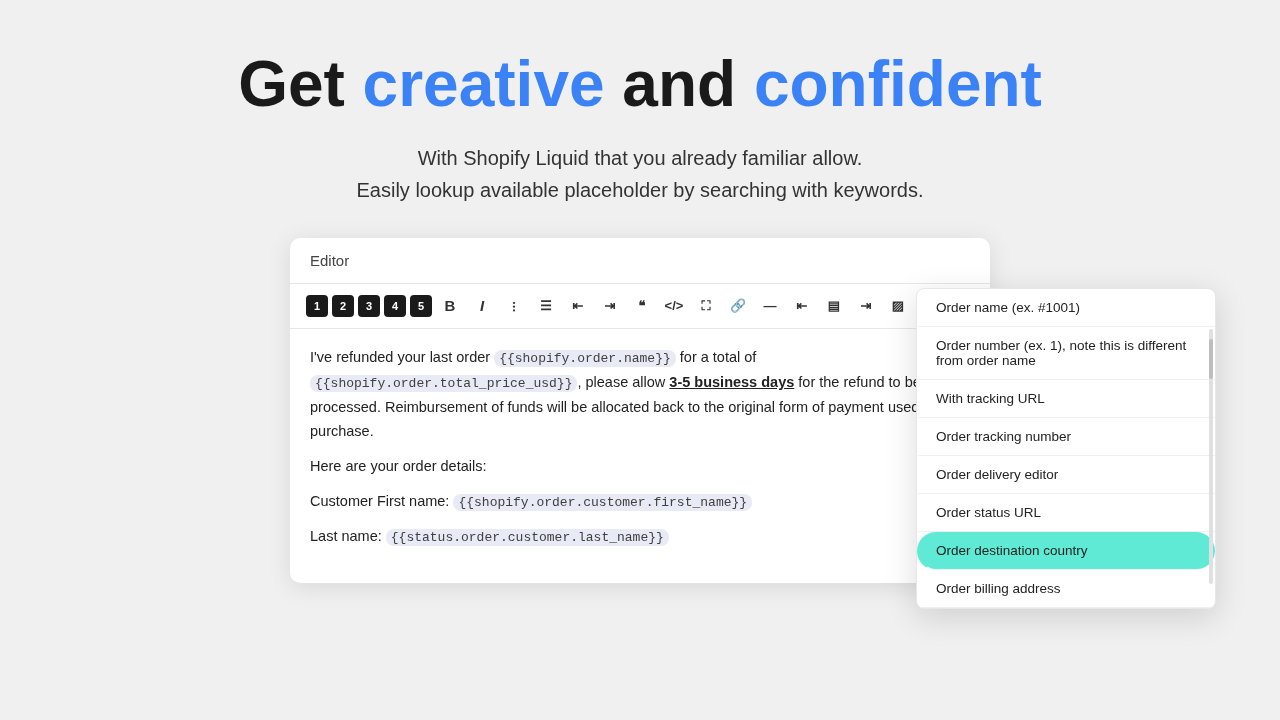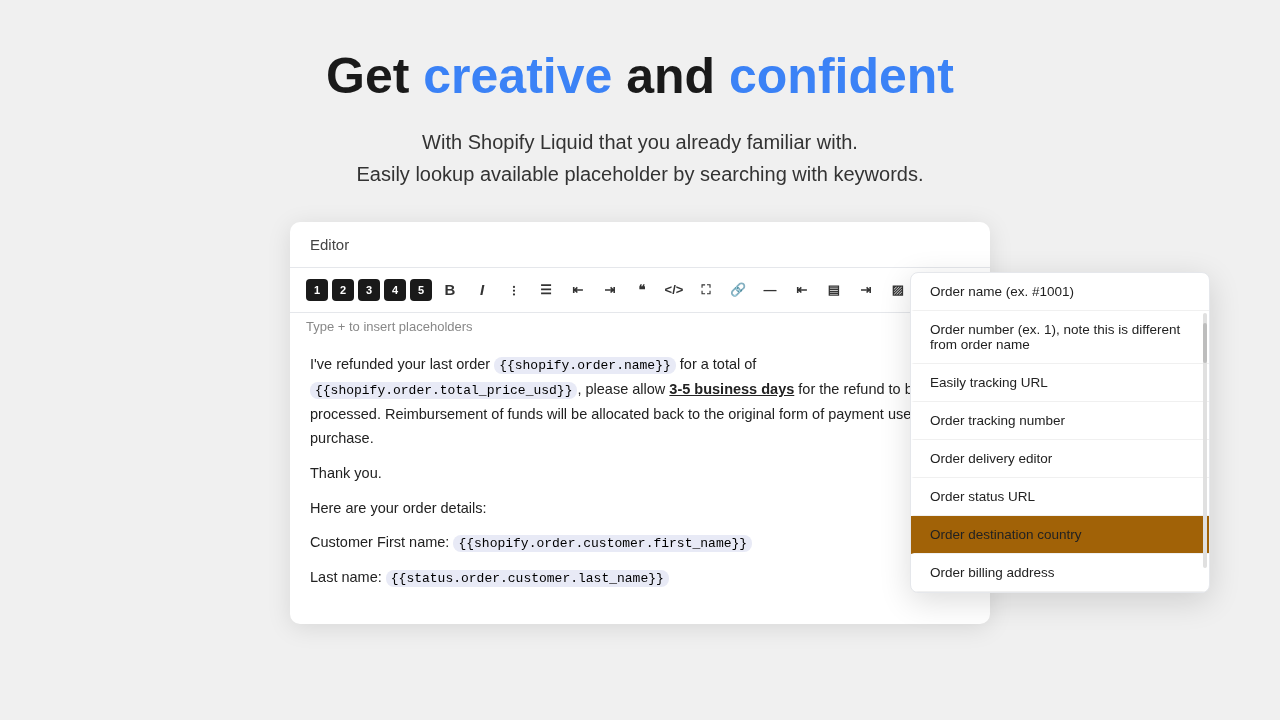--- a/index.html
+++ b/index.html
@@ -14,21 +14,21 @@
       align-items: center;
     }
 
     
     .hero {
       text-align: center;
       padding: 48px 40px 32px;
       max-width: 900px;
     }
     .hero-title {
-      font-size: 50px;
+      font-size: 64px;
       font-weight: 800;
       color: #1a1a1a;
       line-height: 1.15;
       margin-bottom: 20px;
     }
     .hero-title .blue {
       color: #3b82f6;
     }
     .hero-subtitle {
       font-size: 20px;
@@ -107,51 +107,52 @@
       padding: 16px 20px 24px;
       font-size: 14.5px;
       color: #222;
       line-height: 1.7;
     }
     .editor-body p {
       margin-bottom: 10px;
     }
     .liquid-tag {
       background: #e8eaf6;
-      color: #000000;
+      color: #404040;
       border-radius: 8px;
       padding: 1px 5px;
       font-size: 13px;
       font-family: 'Courier New', monospace;
     }
     .bold-text { font-weight: 700; text-decoration: underline; }
 
     
     .dropdown-panel {
       background: #fff;
       border: 1px solid #e5e7eb;
       border-radius: 8px;
       box-shadow: 0 8px 32px rgba(0,0,0,0.14);
       width: 300px;
       position: absolute;
-      right: 70px;
+      right: 64px;
       top: 50px;
       z-index: 10;
       overflow: hidden;
     }
     .dropdown-item {
       padding: 11px 16px;
       font-size: 13.5px;
       color: #222;
       border-bottom: 1px solid #f0f0f0;
       cursor: pointer;
       border-left: 3px solid transparent;
     }
     .dropdown-item.highlighted {
-      background: #a16207;
+      background: #5eead4;
+      border-radius: 19px;
     }
     .dropdown-scrollbar {
       position: absolute;
       right: 2px;
       top: 40px;
       width: 4px;
       height: 80%;
       background: #e0e0e0;
       border-radius: 2px;
     }
@@ -165,21 +166,21 @@
     }
   </style>
 </head>
 <body>
 
 <div class="hero">
   <h1 class="hero-title">
     <span>Get </span><span class="blue">creative</span><span> and </span><span class="blue">confident</span><br>
   </h1>
   <p class="hero-subtitle">
-    <span>With Shopify Liquid that you already familiar with.</span><br>
+    <span>With Shopify Liquid that you already familiar allow.</span><br>
     <span>Easily lookup available placeholder by searching with keywords.</span>
   </p>
 </div>
 
 <div class="main-area">
 
   <div class="editor-panel">
     <div class="editor-header">
       <span>Editor</span>
     </div>
@@ -199,49 +200,43 @@
       <button class="toolbar-btn">❝</button>
       <button class="toolbar-btn">&lt;/&gt;</button>
       <button class="toolbar-btn">⛶</button>
       <button class="toolbar-btn">🔗</button>
       <button class="toolbar-btn">—</button>
       <button class="toolbar-btn">⇤</button>
       <button class="toolbar-btn">▤</button>
       <button class="toolbar-btn">⇥</button>
       <button class="toolbar-btn">▨</button>
     </div>
-    <div class="placeholder-hint">
-      <span>Type + to insert placeholders</span>
-    </div>
     <div class="editor-body">
       <p>
         <span>I've refunded your last order </span><span class="liquid-tag">{{shopify.order.name}}</span><span> for a total of </span><span class="liquid-tag">{{shopify.order.total_price_usd}}</span><span>, please allow </span><span class="bold-text">3-5 business days</span><span> for the refund to be processed. Reimbursement of funds will be allocated back to the original form of payment used for purchase.</span>
-      </p>
-      <p>
-        <span>Thank you.</span>
       </p>
       <p>
         <span>Here are your order details:</span>
       </p>
       <p>
         <span>Customer First name:</span>&nbsp;<span class="liquid-tag">{{shopify.order.customer.first_name}}</span>
       </p>
       <p>
         <span>Last name:</span>&nbsp;<span class="liquid-tag">{{status.order.customer.last_name}}</span>
       </p>
     </div>
   </div>
 
   <div class="dropdown-panel" id="dropdown-panel">
     <div class="dropdown-scrollbar">
       <div class="dropdown-scrollbar-thumb"></div>
     </div>
 
   <div class="dropdown-item">Order name (ex. #1001)</div>
       <div class="dropdown-item">Order number (ex. 1), note this is different from order name</div>
-      <div class="dropdown-item">Easily tracking URL</div>
+      <div class="dropdown-item">With tracking URL</div>
       <div class="dropdown-item">Order tracking number</div>
       <div class="dropdown-item">Order delivery editor</div>
       <div class="dropdown-item">Order status URL</div>
       <div class="dropdown-item highlighted">Order destination country</div>
       <div class="dropdown-item">Order billing address</div>
     </div>
 </div>
 
 </body></html>

